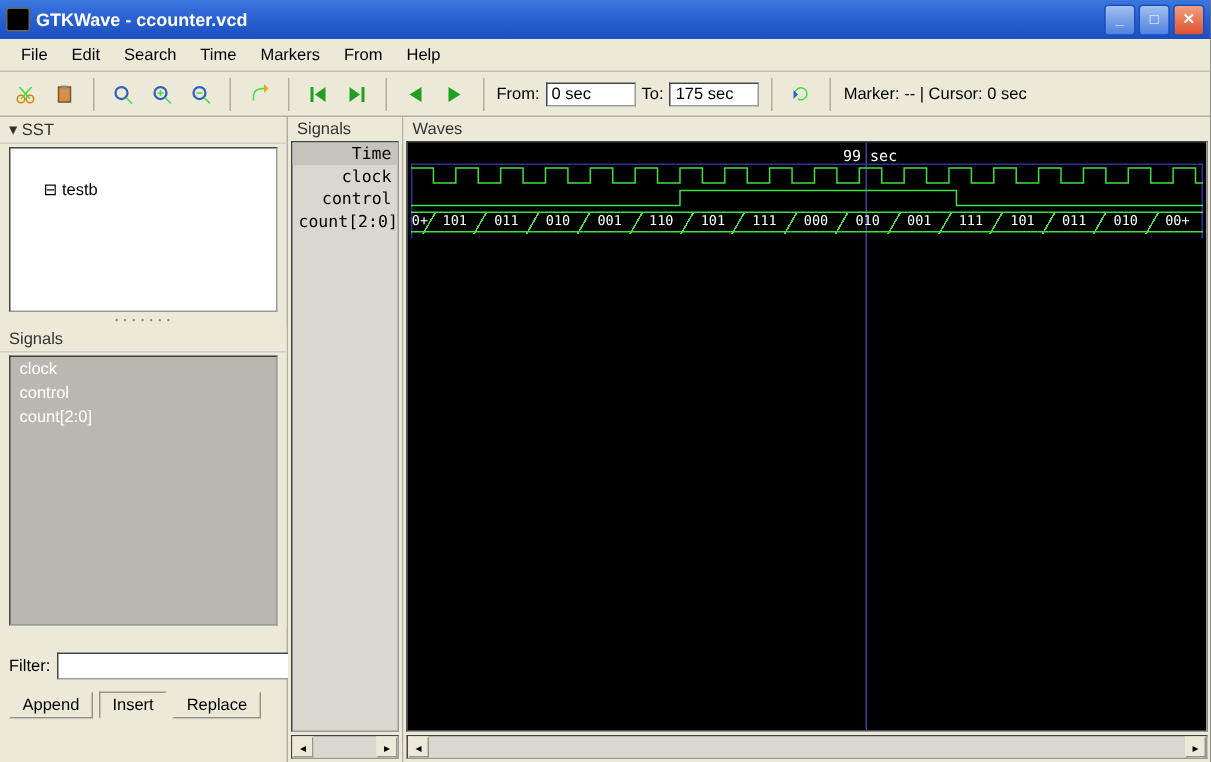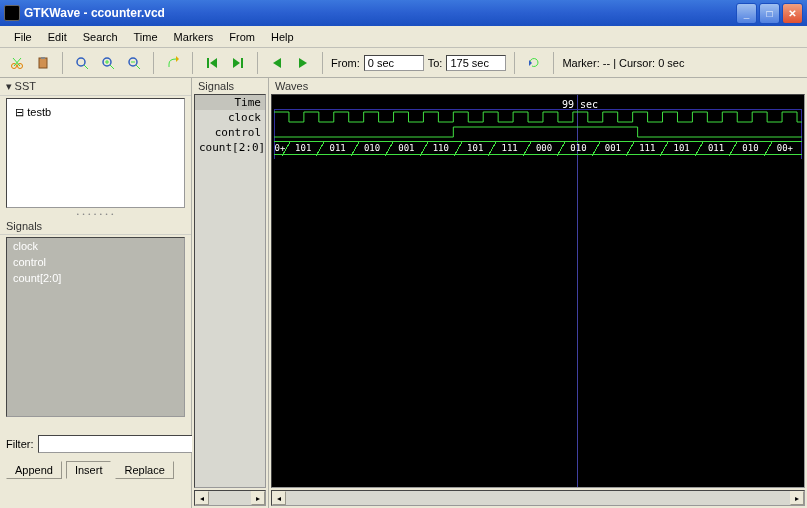--- a/index.html
+++ b/index.html
@@ -25,21 +25,21 @@
   .tool-btn { width: 22px; height: 22px; display: flex; align-items: center; justify-content: center; cursor: pointer; border: 1px solid transparent; }
   .time-input { width: 60px; height: 16px; border: 1px inset #999; background: white; padding: 0 3px; font-size: 11px; }
   .toolbar-text { color: #000; }
   
   
   .main { display: flex; height: 430px; }
   
   
   .left-panel { width: 192px; display: flex; flex-direction: column; border-right: 1px solid #b0b0a8; background: #ece9d8; }
   .panel-header { padding: 2px 6px; color: #333; font-size: 11px; border-bottom: 1px solid #d0d0c8; }
-  .sst-tree { flex: 0 0 110px; background: white; border: 1px inset #999; margin: 2px 6px; overflow: auto; padding: 6px; }
+  .sst-tree { flex: 0 0 110px; background: white; border: 1px inset #999; margin: 2px 6px; overflow: auto; padding: 20px; }
   .tree-node { padding: 1px 2px; cursor: pointer; }
   .tree-node.child { padding-left: 16px; background: #4a6a9a; color: white; }
   .resize-dots { text-align: center; color: #888; font-size: 6px; letter-spacing: 1px; padding: 1px 0; cursor: ns-resize; }
   .signals-panel { background: #ece9d8; }
   .signals-list { background: #b8b8b0; border: 1px inset #999; margin: 2px 6px; height: 180px; }
   .sig-item { padding: 2px 6px; color: #fff; cursor: pointer; }
   .filter-row { display: flex; align-items: center; padding: 4px 6px; gap: 4px; margin-top: 12px; }
   .filter-input { flex: 1; height: 18px; border: 1px inset #999; background: white; }
   .btn-row { display: flex; gap: 4px; padding: 4px 6px; }
   .btn { padding: 2px 8px; border: 1px outset #ece9d8; background: #ece9d8; cursor: pointer; font-size: 11px; }

